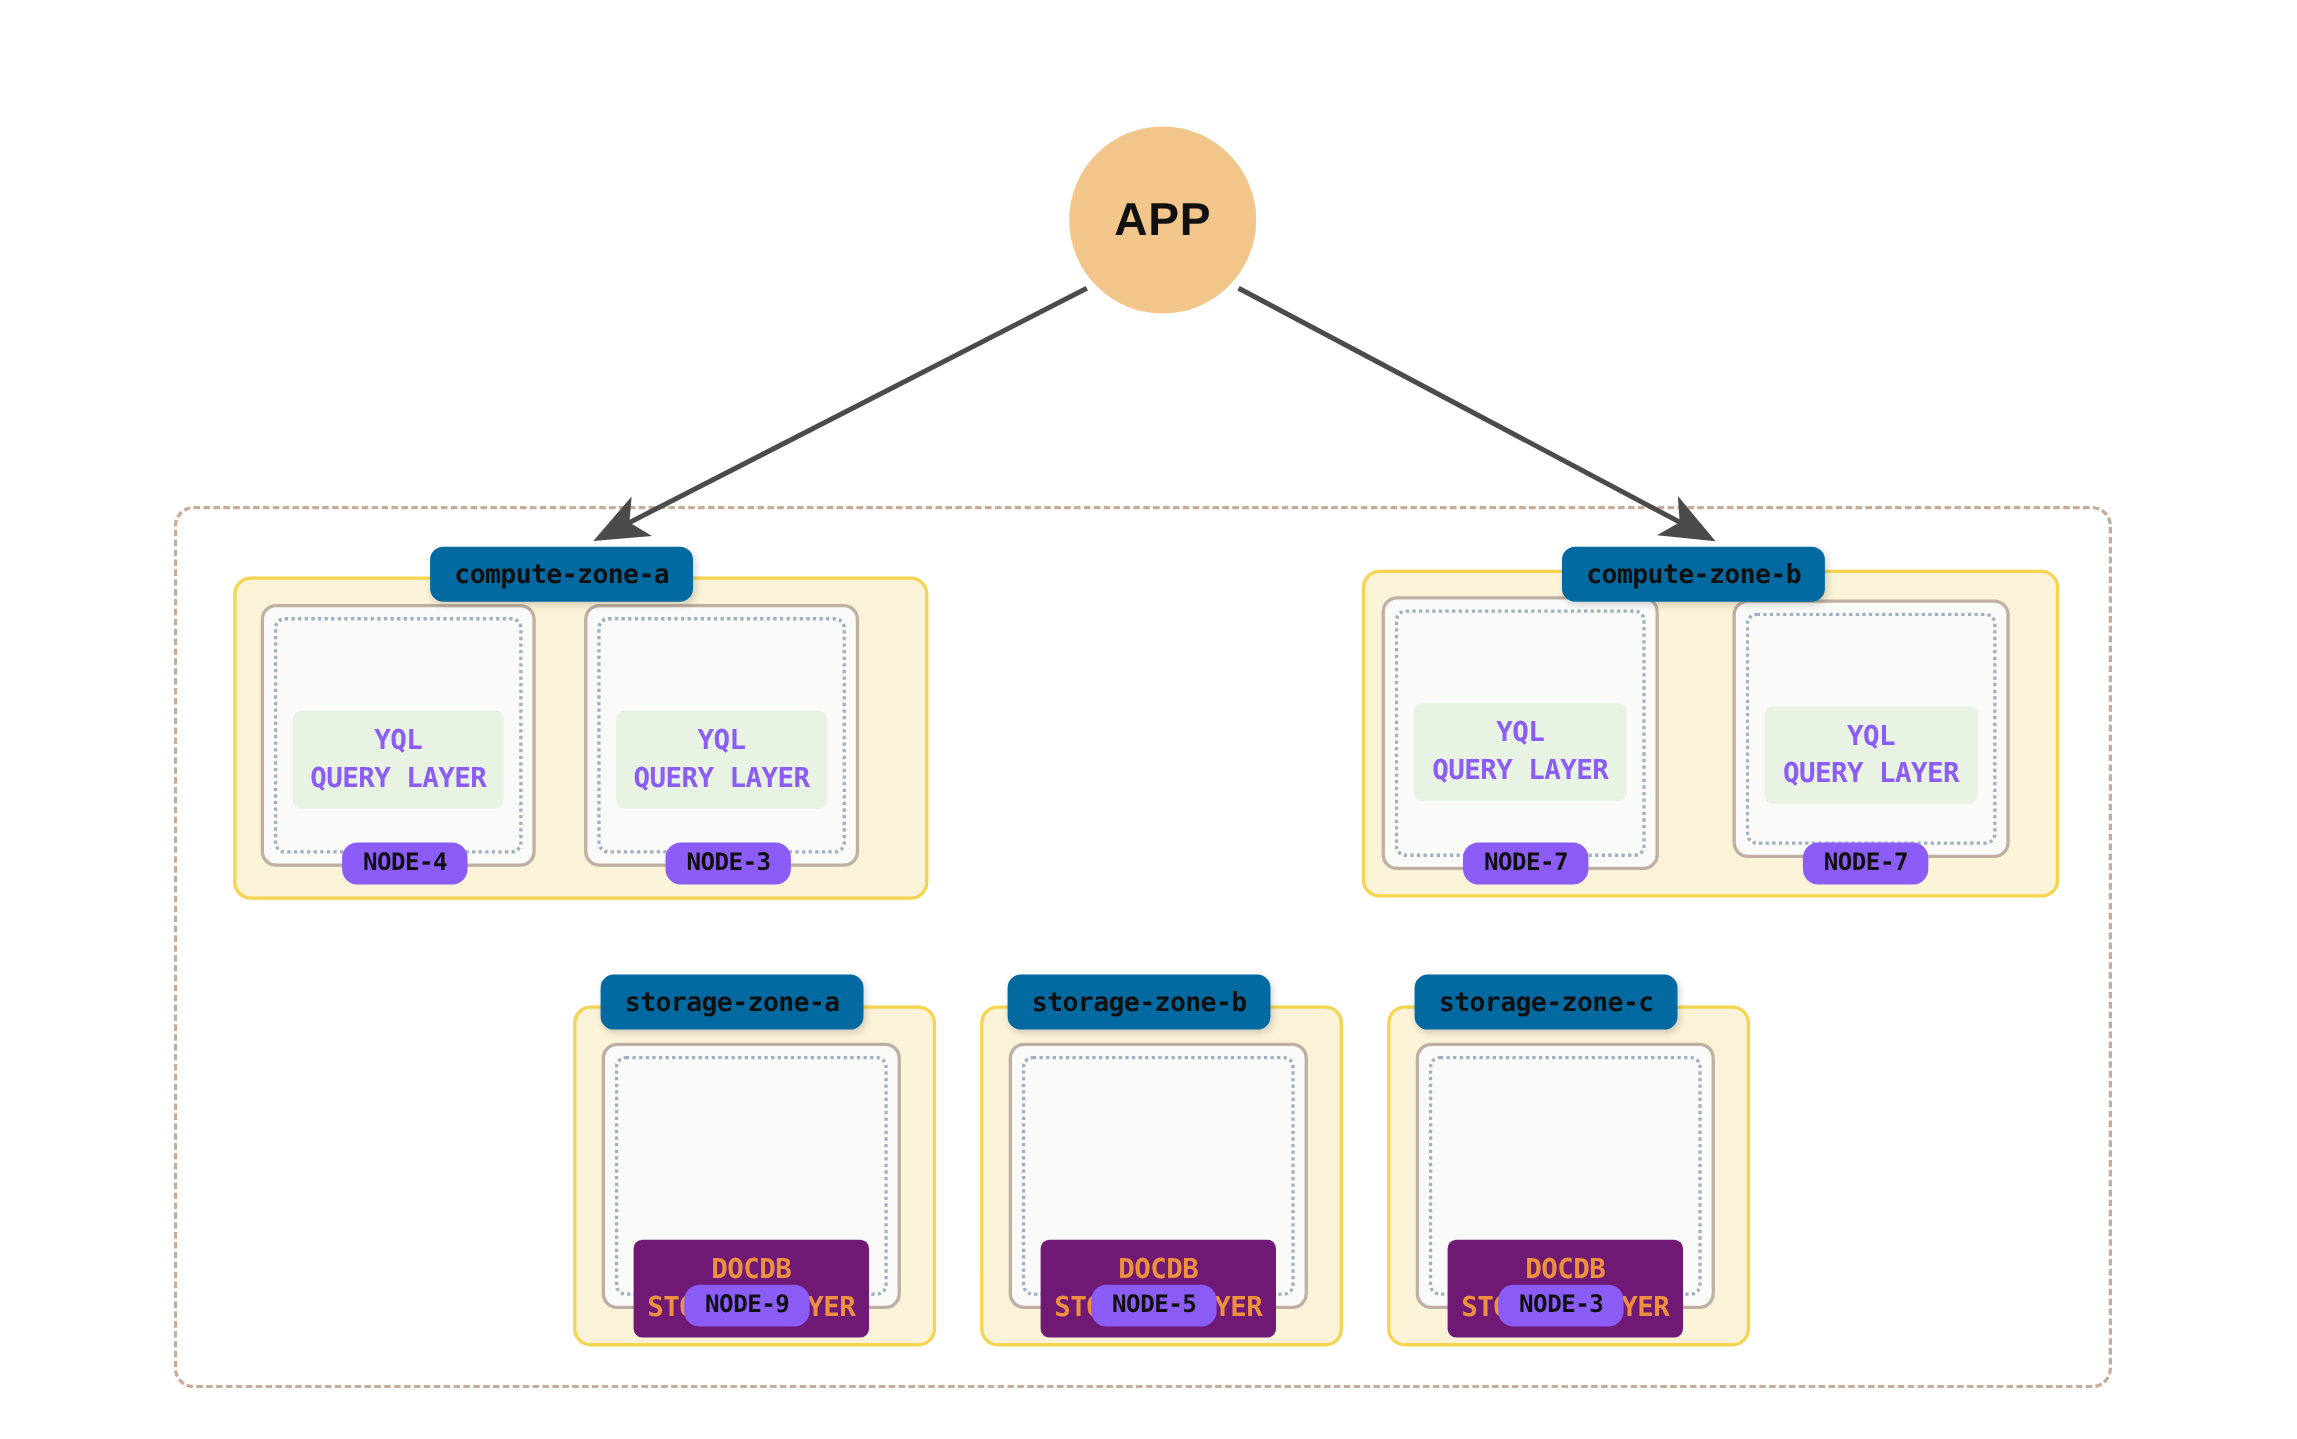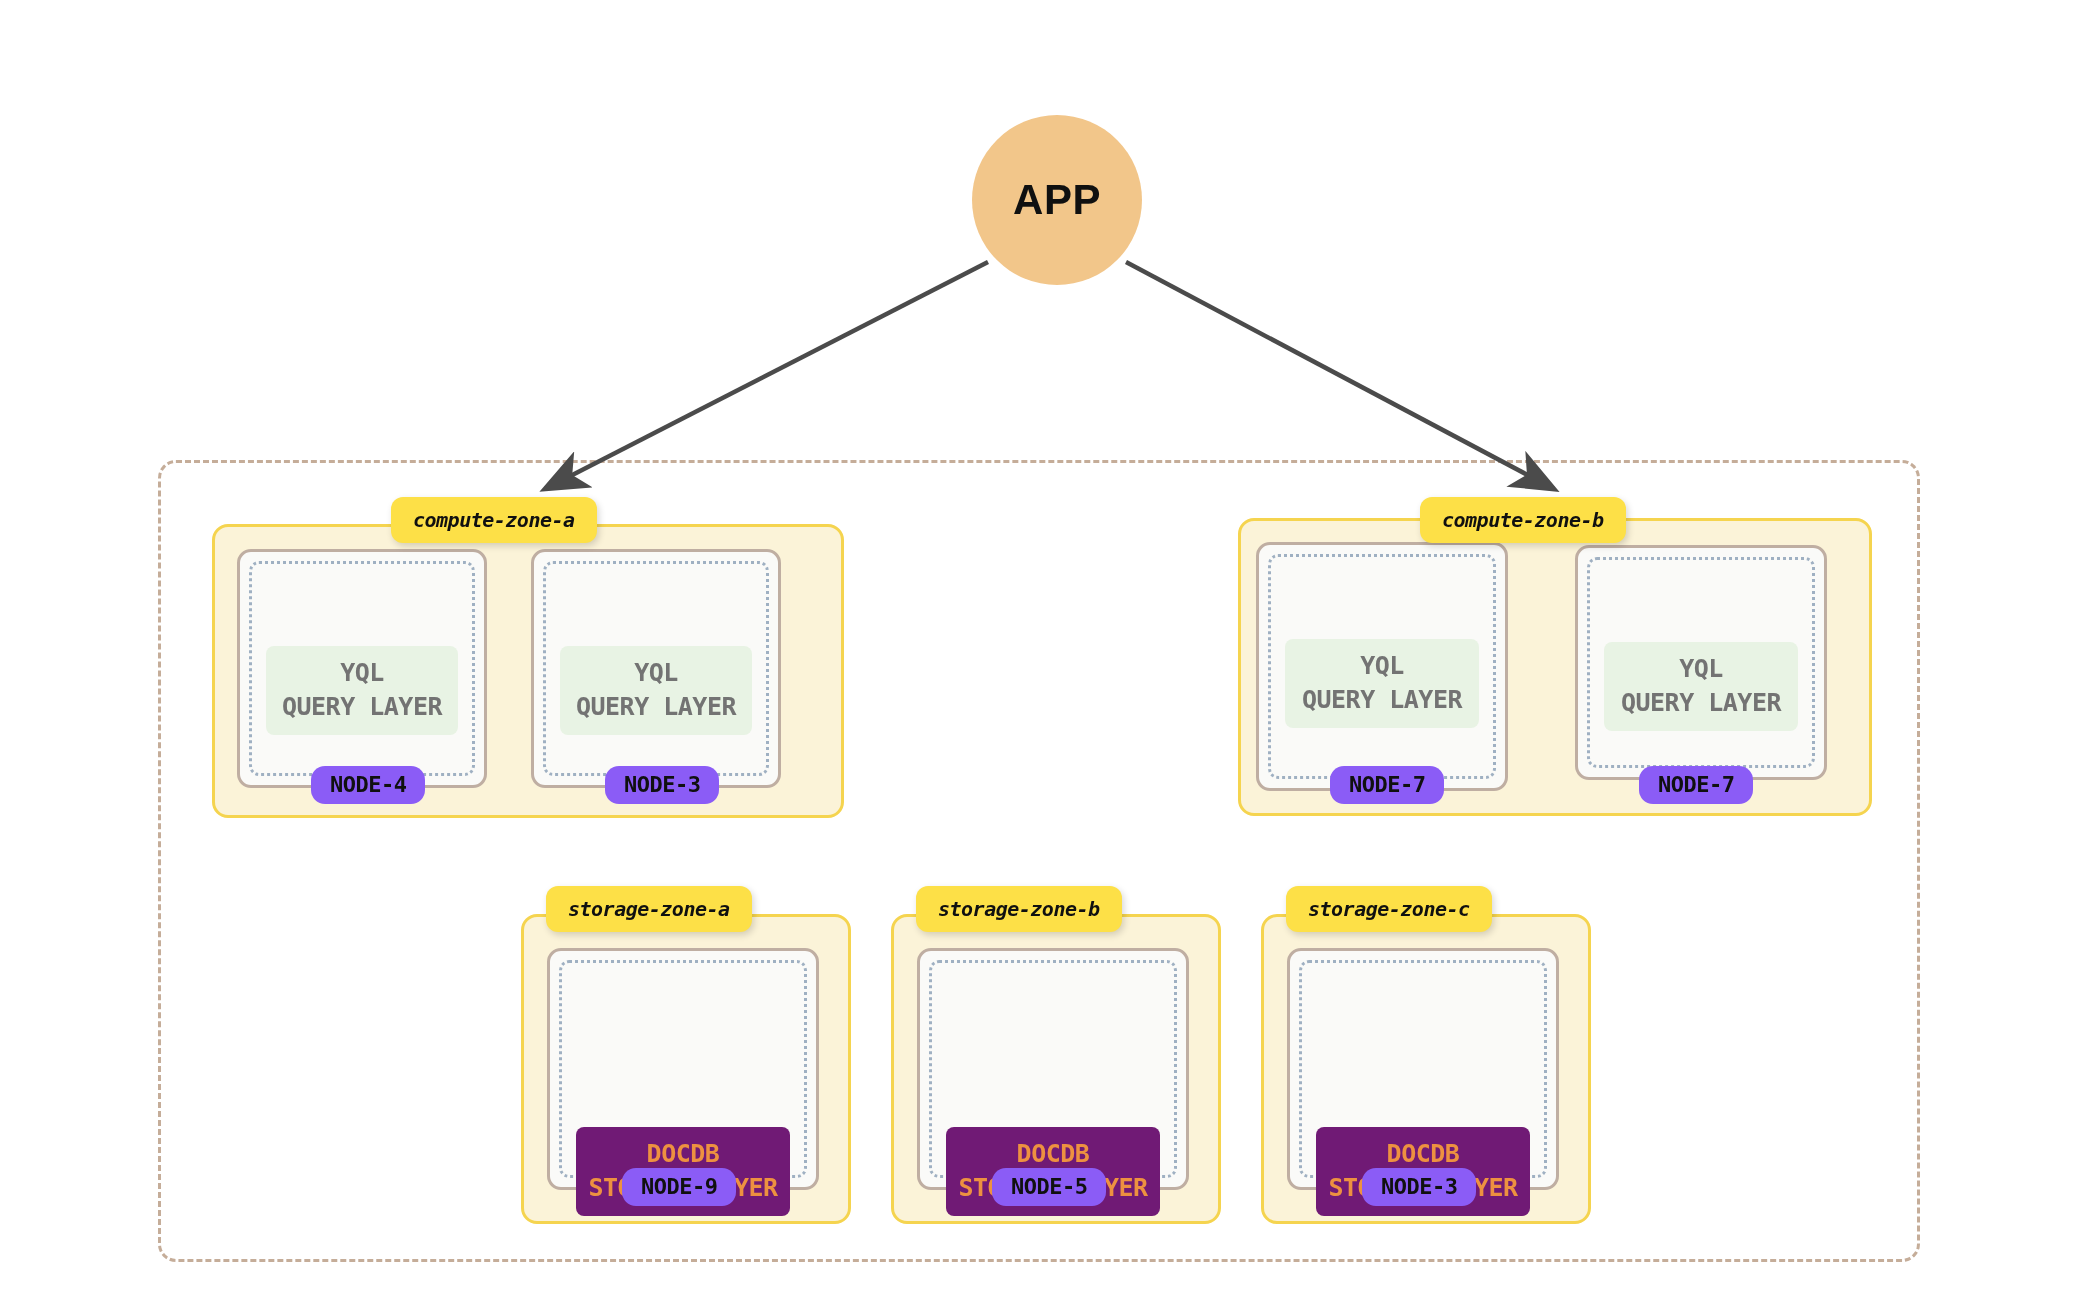--- a/index.html
+++ b/index.html
@@ -72,32 +72,31 @@
   .zone {
     position: absolute;
     background: #fbf3d8;
     border: 3px solid #f5d44f;
     border-radius: 16px;
     box-sizing: border-box;
     z-index: 2;
   }
   .zone-label {
     position: absolute;
-    background: #fde047;
+    background: #0369a1;
     border-radius: 12px;
     padding: 11px 22px;
     font-family: "DejaVu Sans Mono", monospace;
-    font-size: 20px;
+    font-size: 24px;
     font-weight: bold;
     color: #101010;
     white-space: nowrap;
     box-shadow: 2px 3px 7px rgba(0,0,0,0.16);
     z-index: 7;
     letter-spacing: -0.5px;
-    font-style: italic;
   }
 
   
   .node {
     position: absolute;
     background: #fafaf8;
     border: 3px solid #bfaea2;
     border-radius: 14px;
     box-sizing: border-box;
     z-index: 3;
@@ -120,21 +119,21 @@
     text-align: center;
     padding: 10px 0 12px 0;
     font-family: "DejaVu Sans Mono", monospace;
     font-weight: bold;
     font-size: 25px;
     line-height: 1.34;
     letter-spacing: -0.5px;
   }
   .layer-band.yql {
     background: #e8f3e4;
-    color: #737373;
+    color: #8b5cf6;
     top: 82px;
   }
   .layer-band.docdb {
     background: #701a75;
     color: #ed9140;
     top: 164px;
   }
   .node-pill {
     position: absolute;
     background: #8b5cf6;

